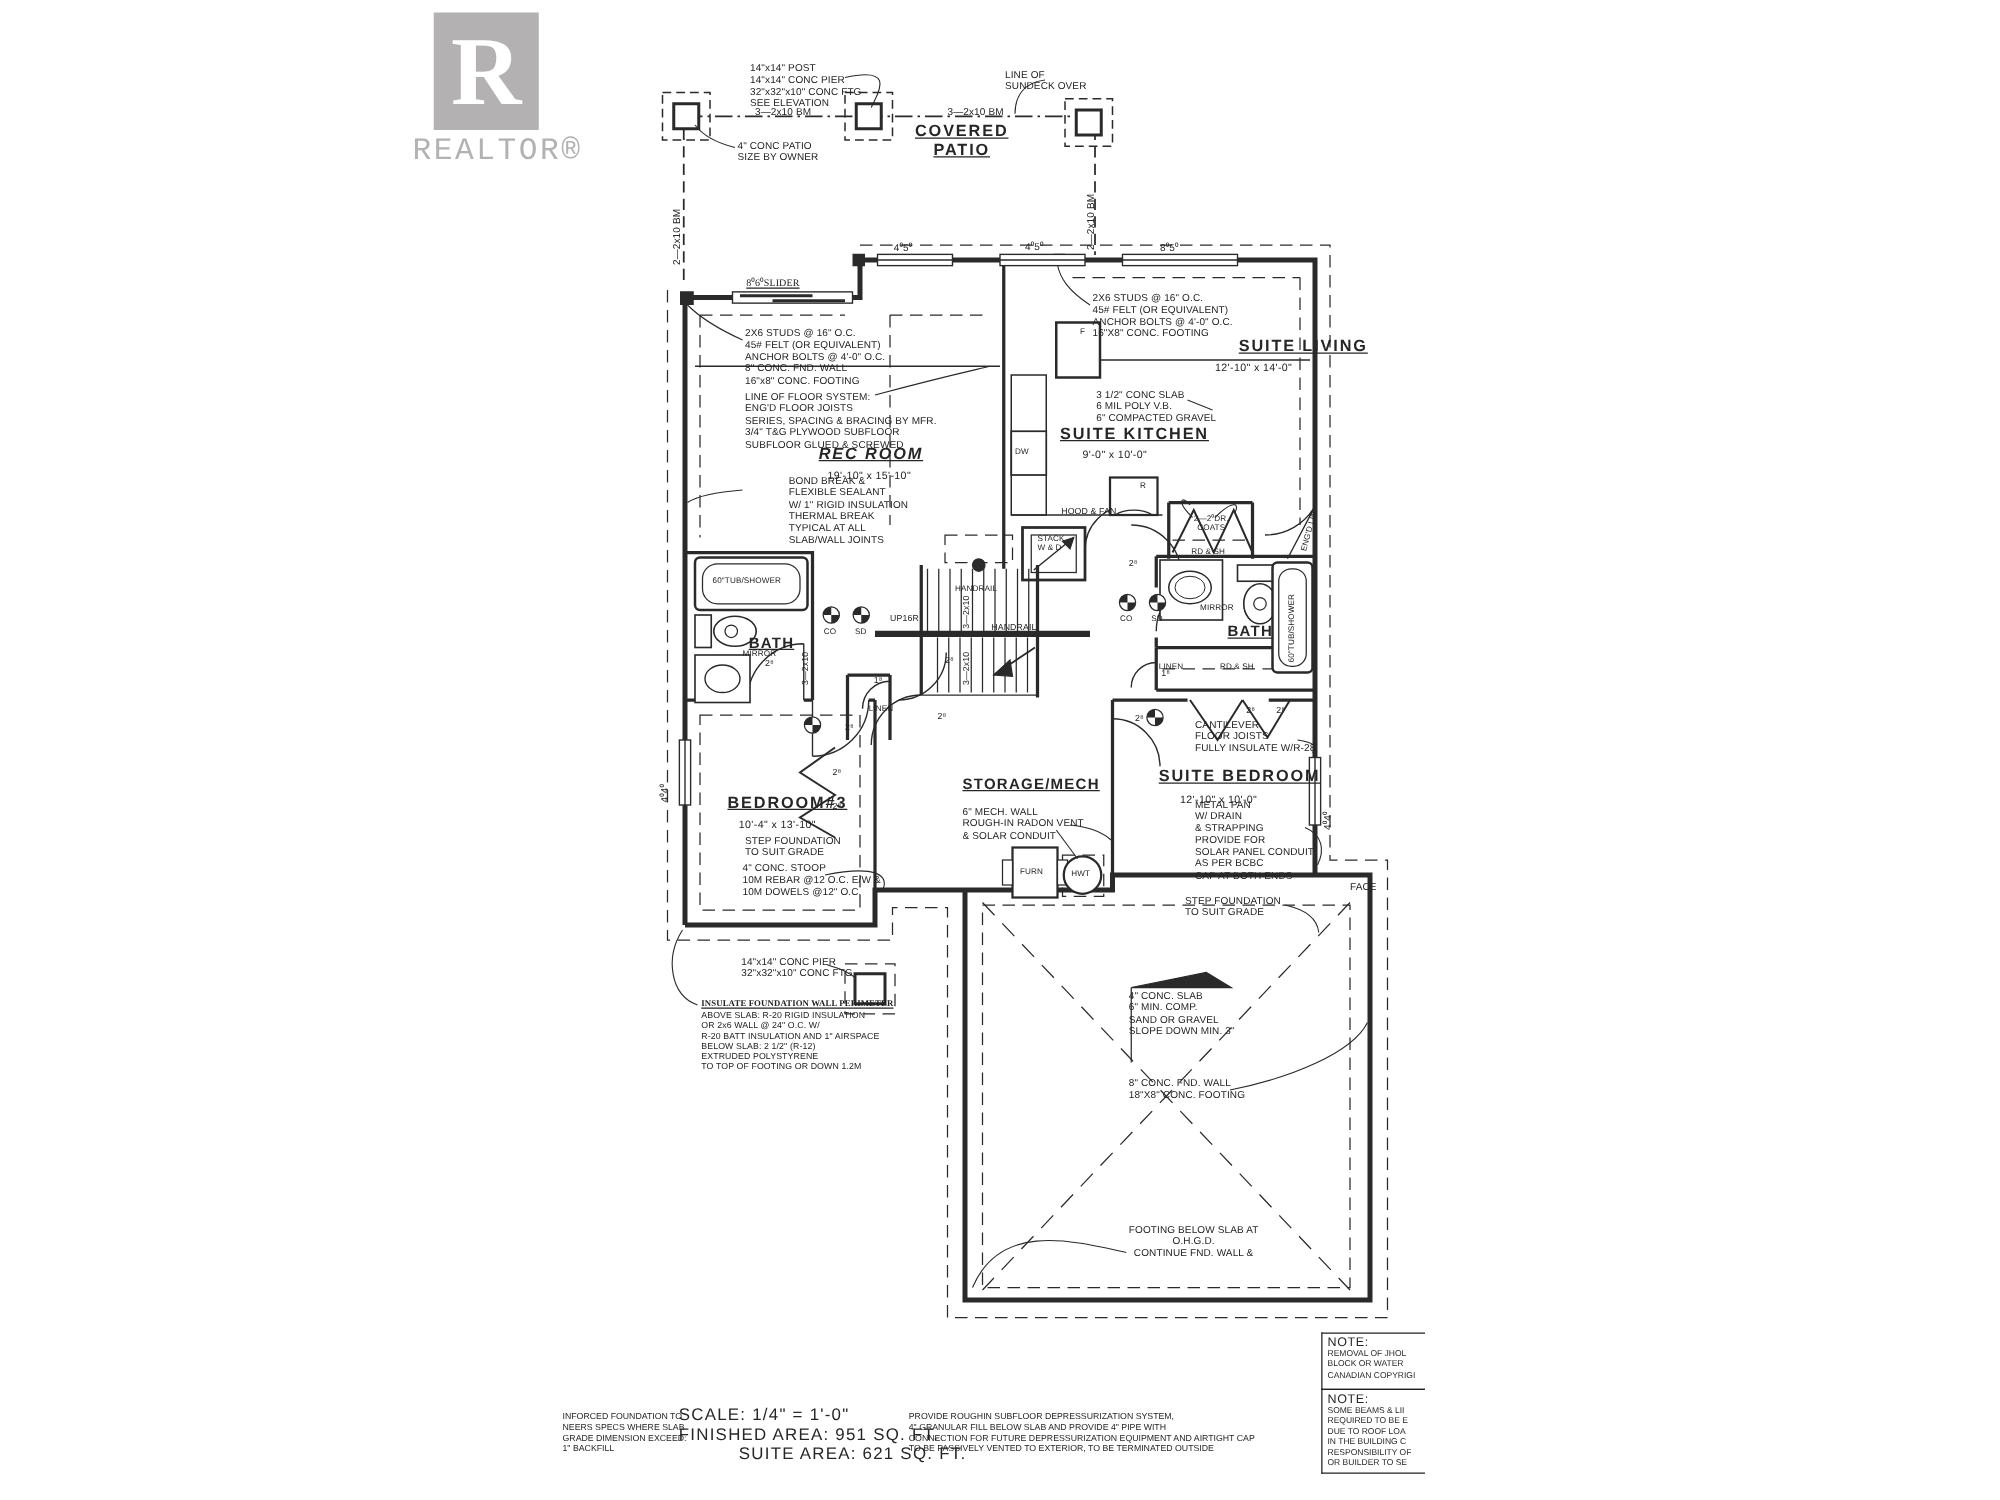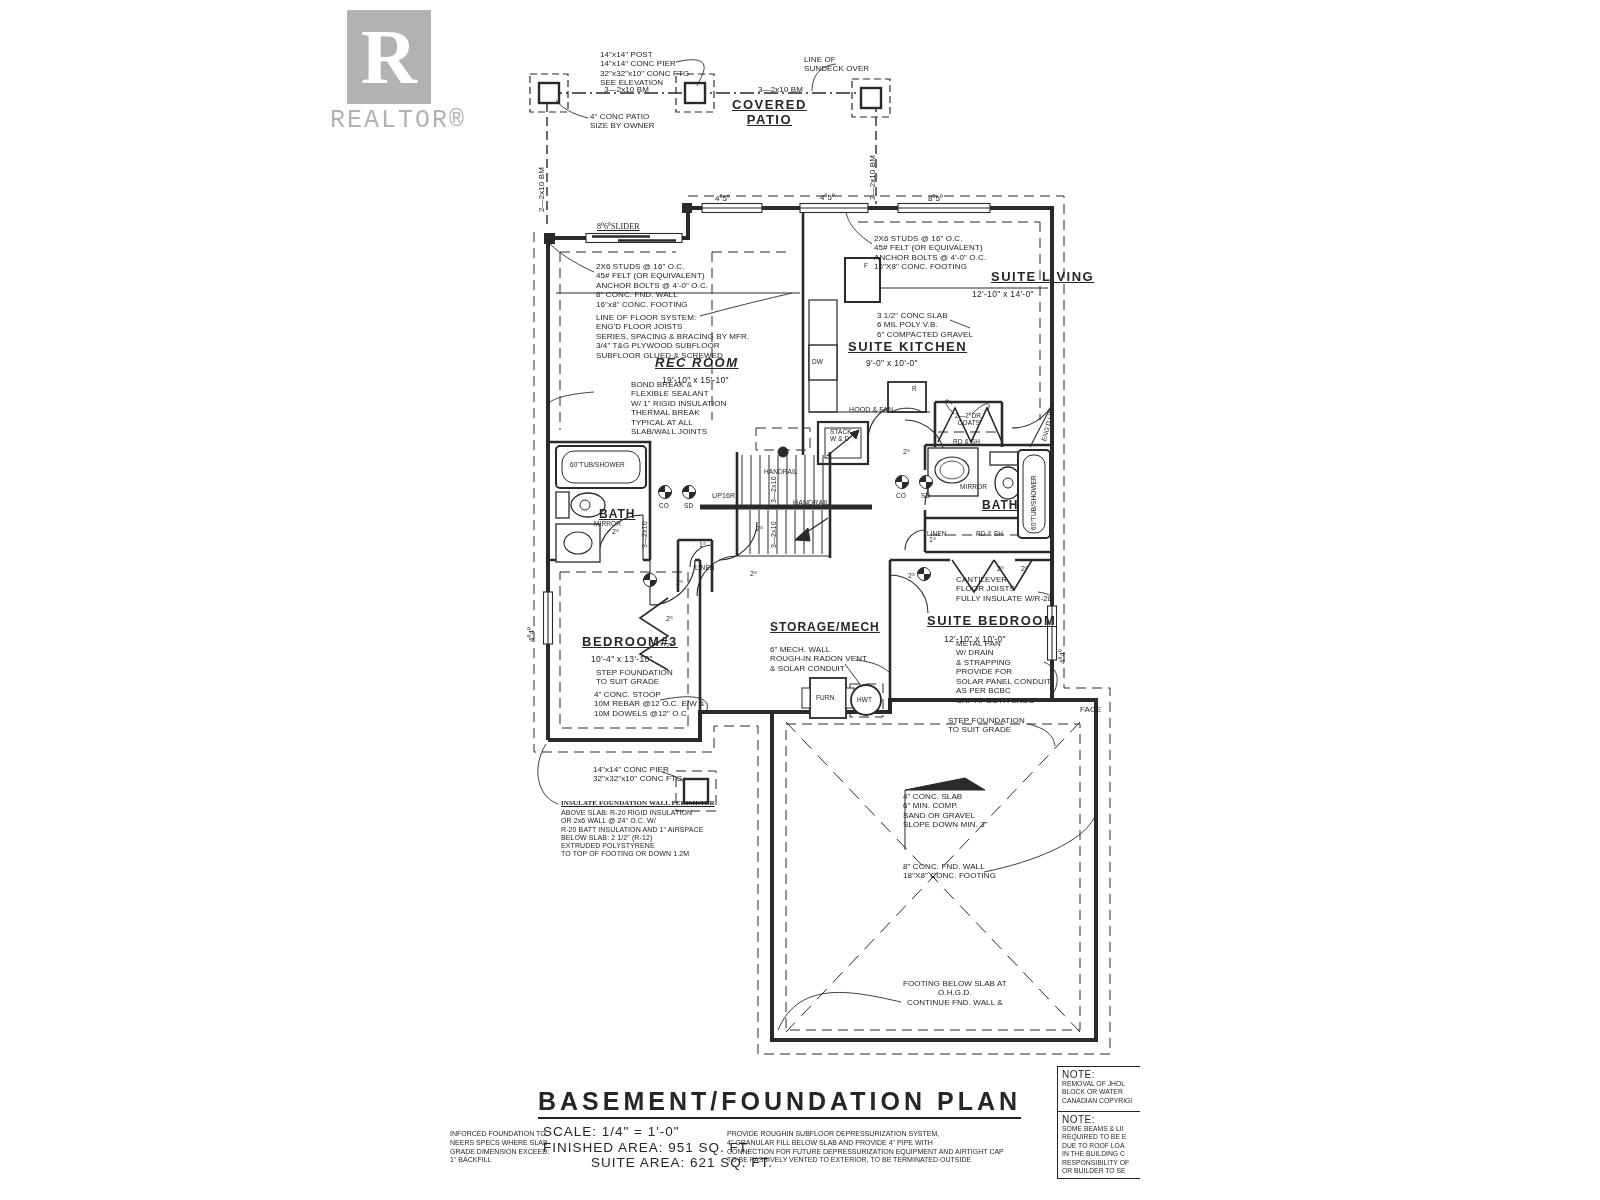--- a/index.html
+++ b/index.html
@@ -361,21 +361,20 @@
   <div class="lbl t7" style="left:903px;top:448px;">2⁸</div>
   <div class="lbl t7" style="left:908px;top:572px;">2⁸</div>
   <div class="lbl t7" style="left:997px;top:565px;">2⁸</div>
   <div class="lbl t7" style="left:1021px;top:565px;">2⁸</div>
   <div class="lbl t7" style="left:699px;top:541px;">1⁸</div>
   <div class="lbl t7" style="left:929px;top:536px;">1⁸</div>
   <div class="lbl t7 rotccw" style="left:770px;top:503px;">3—2x10</div>
   <div class="lbl t7 rotccw" style="left:770px;top:548px;">3—2x10</div>
   <div class="lbl t7 rotccw" style="left:641px;top:548px;">3—2x10</div>
 
-  <div id="plan-title">BASEMENT/FOUNDATION PLAN</div>
   <div class="tb" style="left:543px;top:1124px;">SCALE: 1/4" = 1'-0"</div>
   <div class="tb" style="left:543px;top:1140px;">FINISHED AREA:   951 SQ. FT.</div>
   <div class="tb" style="left:543px;top:1155px;margin-left:48px;">SUITE AREA: 621 SQ. FT.</div>
   <div class="tb-note" style="left:450px;top:1130px;">INFORCED FOUNDATION TO
 NEERS SPECS WHERE SLAB
 GRADE DIMENSION EXCEED:
 1" BACKFILL</div>
   <div class="tb-note" style="left:727px;top:1130px;">PROVIDE ROUGHIN SUBFLOOR DEPRESSURIZATION SYSTEM,
 4" GRANULAR FILL BELOW SLAB AND PROVIDE 4" PIPE WITH
 CONNECTION FOR FUTURE DEPRESSURIZATION EQUIPMENT AND AIRTIGHT CAP

